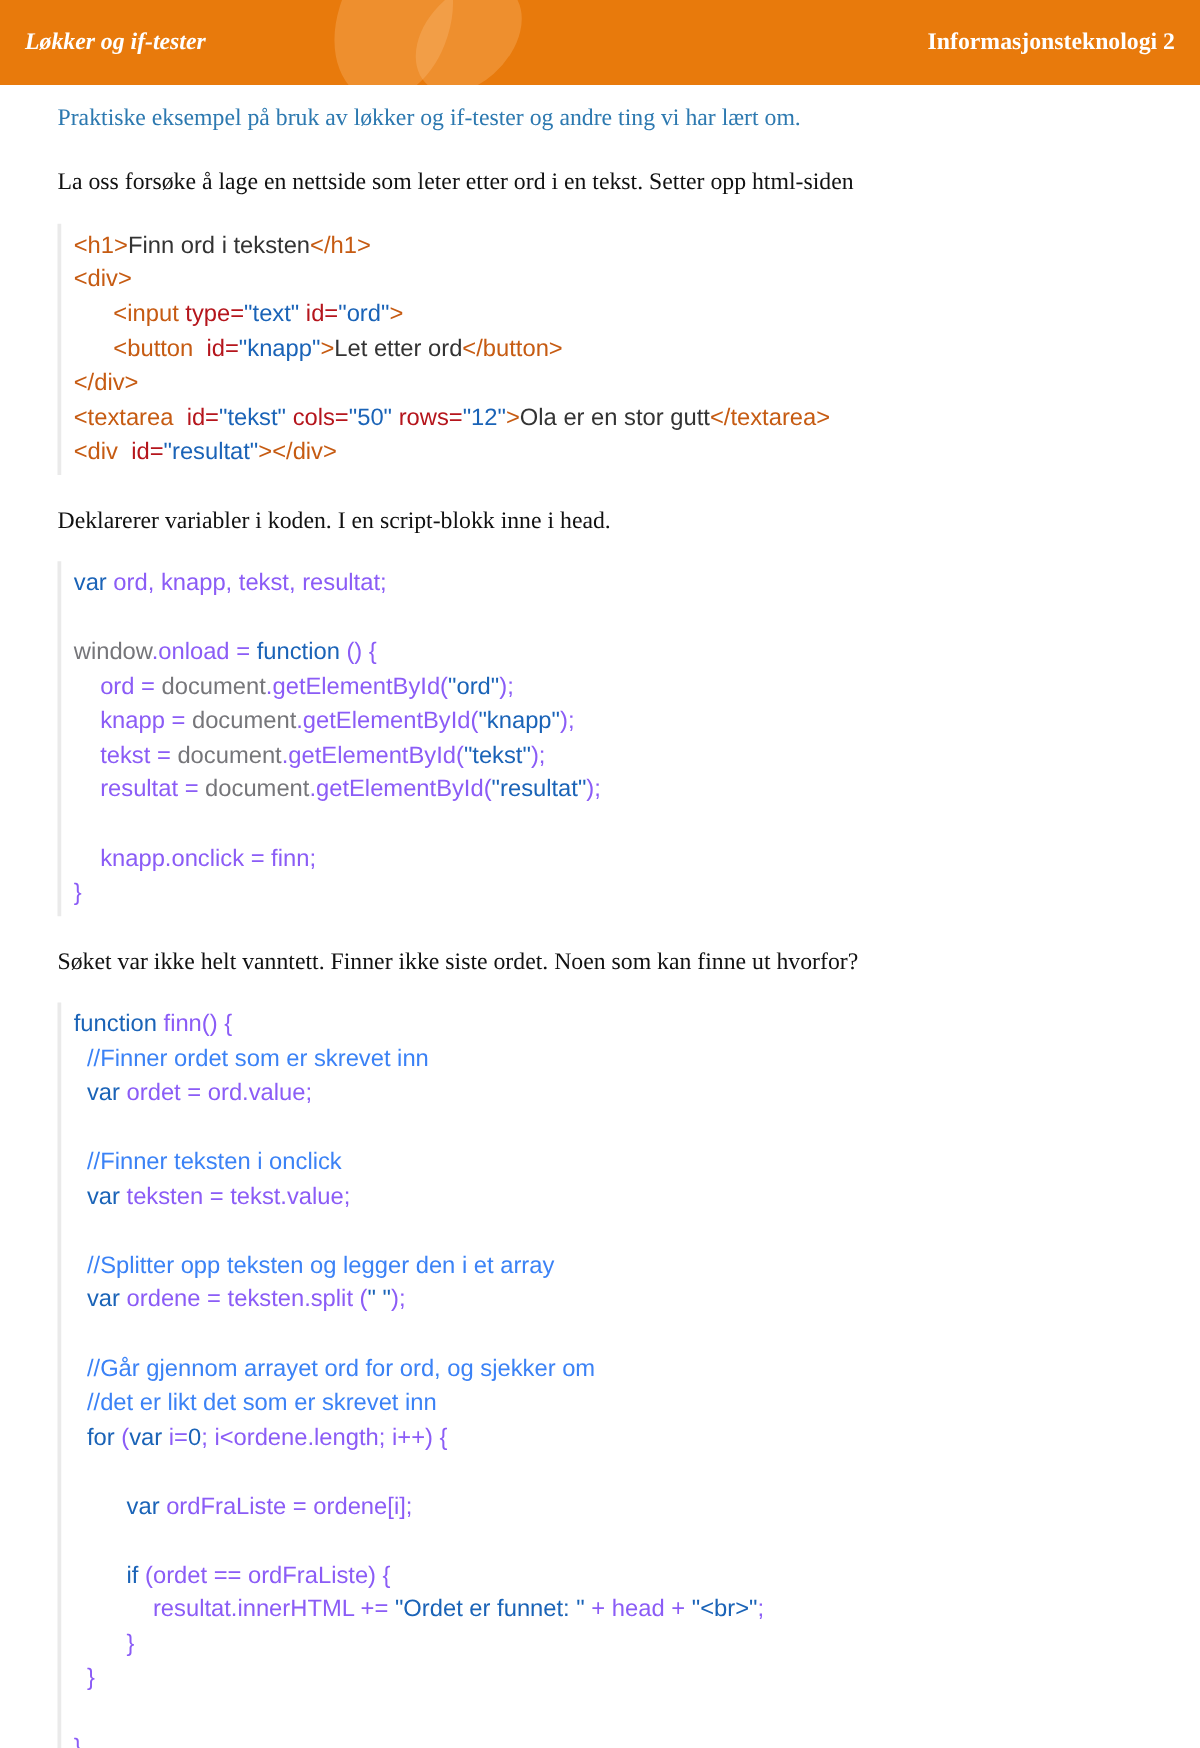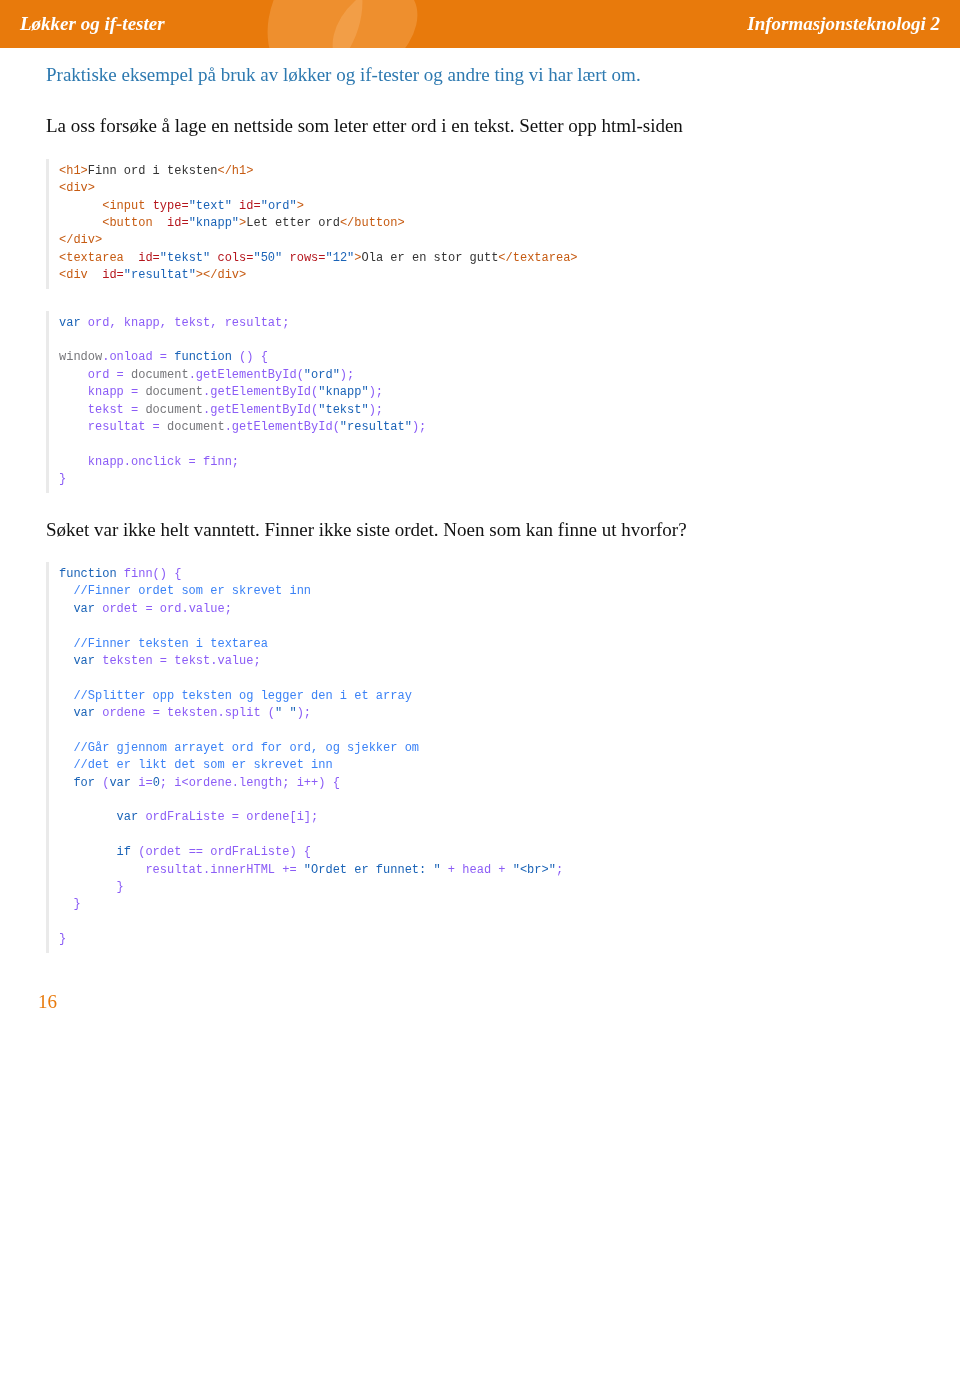--- a/index.html
+++ b/index.html
@@ -1,26 +1,26 @@
 <!DOCTYPE html>
 <html><head>
 <meta charset="utf-8">
 <style>
 html,body{margin:0;padding:0}
 body{width:960px;background:#fff;font-family:Georgia,'Times New Roman',serif;color:#222}
-.header{background:#e87a0c;height:32px;position:relative;display:flex;justify-content:space-between;align-items:center;padding:8px 20px;overflow:hidden}
+.header{background:#e87a0c;height:32px;position:relative;display:flex;justify-content:space-between;align-items:center;padding:18px 20px;overflow:hidden}
 .header-left{font-family:Georgia,serif;font-style:italic;font-weight:bold;font-size:19px;color:#fff}
-.header-right{font-family:Georgia,serif;font-style:italic;font-weight:bold;font-size:19px;color:#fff}
+.header-right{font-family:Georgia,serif;font-weight:bold;font-size:19px;color:#fff}
 .wing{position:absolute;opacity:.28}
 .wing1{left:270px;top:-48px;width:90px;height:130px;background:#ffc78a;border-radius:50% 60% 50% 60%;transform:rotate(25deg)}
 .wing2{left:340px;top:-20px;width:70px;height:100px;background:#ffc78a;border-radius:50% 60% 50% 60%;transform:rotate(48deg)}
 .content{padding:12px 46px 10px 46px}
 .intro{font-family:Georgia,serif;color:#2d79b0;font-size:19px;line-height:1.55;margin:0 0 22px 0}
 .lead{font-family:Georgia,serif;color:#111;font-size:19px;line-height:1.55;margin:0 0 18px 0}
-pre.code{font-family:Liberation Mono, monospace;font-size:12px;line-height:1.45;margin:0 0 22px 0;white-space:pre;color:#333;border-left:3px solid #eaeaea;padding:4px 0 4px 10px}
+pre.code{font-family:Liberation Sans, sans-serif;font-size:19px;line-height:1.45;margin:0 0 22px 0;white-space:pre;color:#333;border-left:3px solid #eaeaea;padding:4px 0 4px 10px}
 .t-tag{color:#c65b12}
 .t-attr{color:#b5151c}
 .t-str{color:#1a63b7}
 .t-txt{color:#333}
 .t-kw{color:#1a63b7}
 .t-prop{color:#76767a}
 .t-name{color:#8b5cf6}
 .t-com{color:#3b82f6}
 .t-num{color:#1a63b7}
 .pagenum{color:#e87a0c;font-family:Georgia,serif;font-size:19px;padding:6px 0 10px 38px}
@@ -43,40 +43,41 @@
 
 <pre class="code"><span class="t-tag">&lt;h1&gt;</span><span class="t-txt">Finn ord i teksten</span><span class="t-tag">&lt;/h1&gt;</span>
 <span class="t-tag">&lt;div&gt;</span>
 <span>      </span><span class="t-tag">&lt;input </span><span class="t-attr">type=</span><span class="t-str">"text"</span><span class="t-attr"> id=</span><span class="t-str">"ord"</span><span class="t-tag">&gt;</span>
 <span>      </span><span class="t-tag">&lt;button </span><span class="t-attr"> id=</span><span class="t-str">"knapp"</span><span class="t-tag">&gt;</span><span class="t-txt">Let etter ord</span><span class="t-tag">&lt;/button&gt;</span>
 <span class="t-tag">&lt;/div&gt;</span>
 <span class="t-tag">&lt;textarea </span><span class="t-attr"> id=</span><span class="t-str">"tekst"</span><span class="t-attr"> cols=</span><span class="t-str">"50"</span><span class="t-attr"> rows=</span><span class="t-str">"12"</span><span class="t-tag">&gt;</span><span class="t-txt">Ola er en stor gutt</span><span class="t-tag">&lt;/textarea&gt;</span>
 <span class="t-tag">&lt;div </span><span class="t-attr"> id=</span><span class="t-str">"resultat"</span><span class="t-tag">&gt;&lt;/div&gt;</span>
 </pre>
 
+<p class="lead">Deklarerer variabler i koden. I en script-blokk inne i  head.</p>
 
 <pre class="code"><span class="t-kw">var</span><span class="t-name"> ord, knapp, tekst, resultat;</span>
 
 <span class="t-prop">window</span><span class="t-name">.onload = </span><span class="t-kw">function</span><span class="t-name"> () {</span>
 <span class="t-name">    ord = </span><span class="t-prop">document</span><span class="t-name">.getElementById(</span><span class="t-str">"ord"</span><span class="t-name">);</span>
 <span class="t-name">    knapp = </span><span class="t-prop">document</span><span class="t-name">.getElementById(</span><span class="t-str">"knapp"</span><span class="t-name">);</span>
 <span class="t-name">    tekst = </span><span class="t-prop">document</span><span class="t-name">.getElementById(</span><span class="t-str">"tekst"</span><span class="t-name">);</span>
 <span class="t-name">    resultat = </span><span class="t-prop">document</span><span class="t-name">.getElementById(</span><span class="t-str">"resultat"</span><span class="t-name">);</span>
 
 <span class="t-name">    knapp.onclick = finn;</span>
 <span class="t-name">}</span>
 </pre>
 
 <p class="lead">Søket var ikke helt vanntett. Finner ikke siste ordet. Noen som kan finne ut hvorfor?</p>
 
 <pre class="code"><span class="t-kw">function</span><span class="t-name"> finn() {</span>
 <span class="t-com">  //Finner ordet som er skrevet inn</span>
   <span class="t-kw">var</span><span class="t-name"> ordet = ord.value;</span>
 
-<span class="t-com">  //Finner teksten i textarea</span>
+<span class="t-com">  //Finner teksten i onclick</span>
   <span class="t-kw">var</span><span class="t-name"> teksten = tekst.value;</span>
 
 <span class="t-com">  //Splitter opp teksten og legger den i et array</span>
   <span class="t-kw">var</span><span class="t-name"> ordene = teksten.split (</span><span class="t-str">" "</span><span class="t-name">);</span>
 
 <span class="t-com">  //Går gjennom arrayet ord for ord, og sjekker om</span>
 <span class="t-com">  //det er likt det som er skrevet inn</span>
   <span class="t-kw">for</span><span class="t-name"> (</span><span class="t-kw">var</span><span class="t-name"> i=</span><span class="t-num">0</span><span class="t-name">; i&lt;ordene.length; i++) {</span>
 
         <span class="t-kw">var</span><span class="t-name"> ordFraListe = ordene[i];</span>

